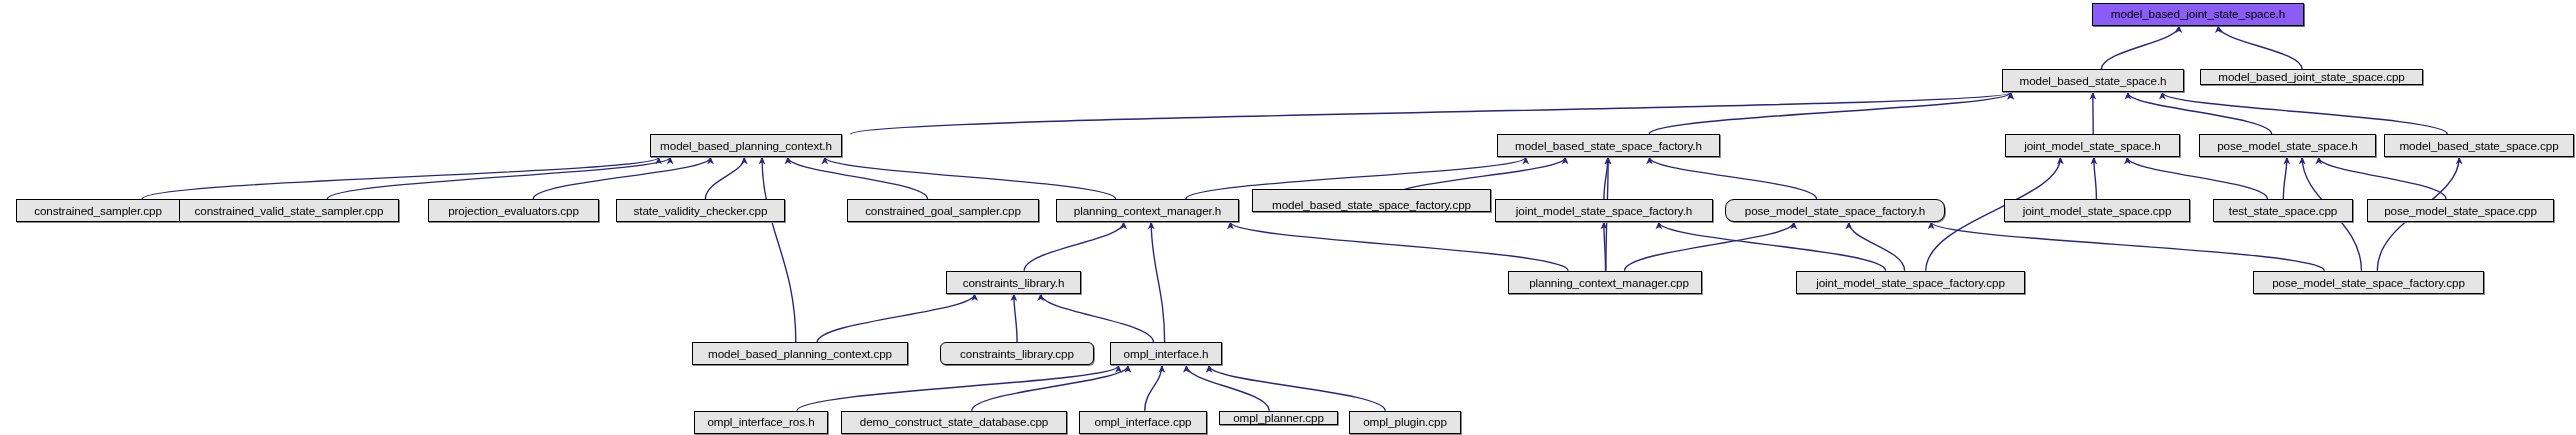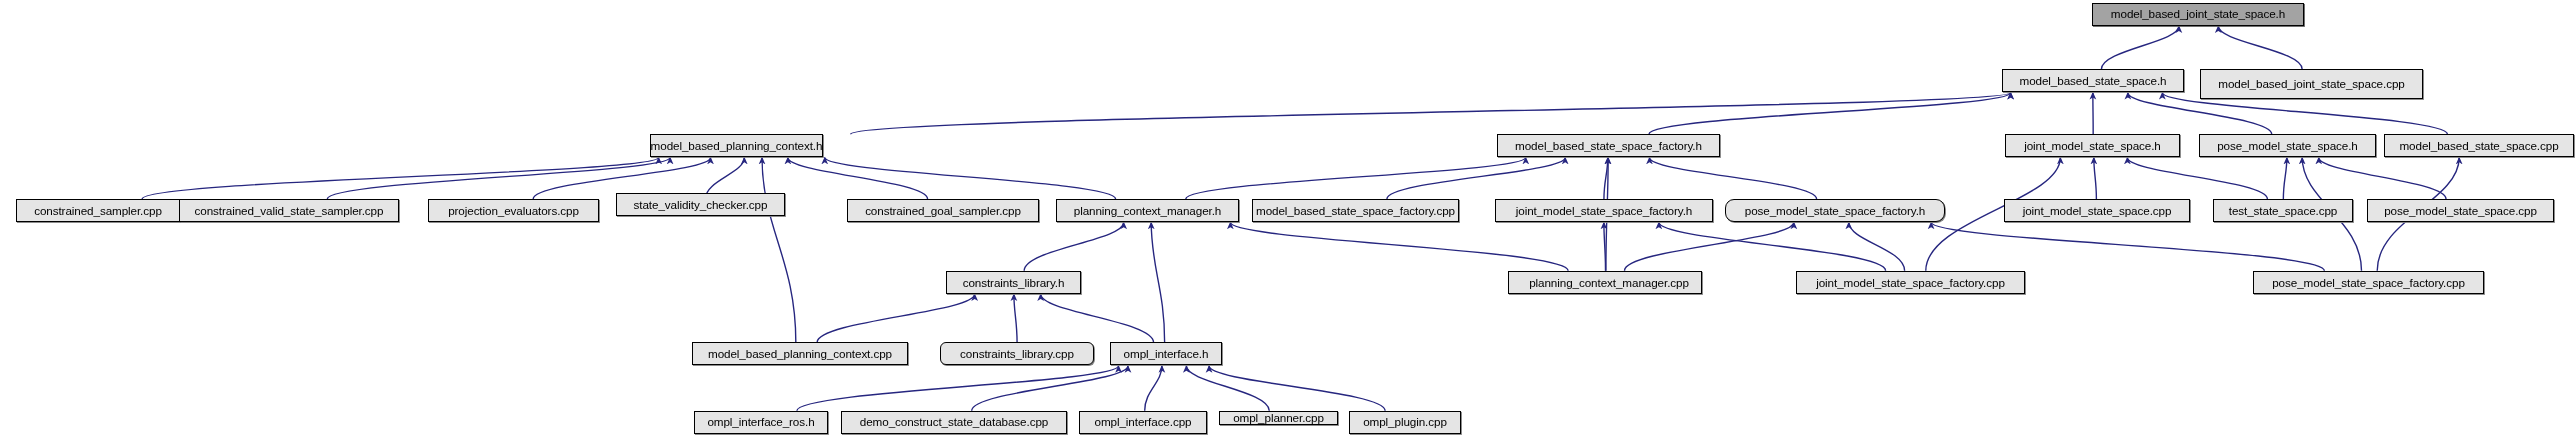--- a/index.html
+++ b/index.html
@@ -41,21 +41,21 @@
     align-items: center;
     justify-content: center;
     white-space: nowrap;
     font-size: 11.7px;
     line-height: 1;
     letter-spacing: -0.1px;
     cursor: pointer;
     box-shadow: 0.9px 0.9px 0 0 #808080;
   }
   .node.root {
-    background: #a3a3a3;
+    background: #8b5cf6;
     border: 0.9px solid #000000;
     box-shadow: 0.9px 0.9px 0 0 #606060;
   }
   .node-label {
     padding: 0 5.2px;
     pointer-events: none;
   }
 </style>
 </head>
 <body>
@@ -112,24 +112,24 @@
         <path d="M1602.368,475 C1602.368,451.6 1398.68,442.76 1398.68,423" fill="none" stroke="#26267f" stroke-width="1.6" marker-end="url(#arrowhead)"></path>
       </g>
   </svg>
   <div id="node-layer">
       <div class="node root" style="left: 2092px; top: 2.6px; width: 212px; height: 23px;">
         <span class="node-label">model_based_joint_state_space.h</span>
       </div>
       <div class="node" style="left: 2002px; top: 69px; width: 182px; height: 23px;">
         <span class="node-label">model_based_state_space.h</span>
       </div>
-      <div class="node" style="left: 2200px; top: 69px; width: 223px; height: 30px;">
+      <div class="node" style="left: 2200px; top: 69px; width: 223px; height: 16px;">
         <span class="node-label">model_based_joint_state_space.cpp</span>
       </div>
-      <div class="node" style="left: 650px; top: 134px; width: 173px; height: 23px;">
+      <div class="node" style="left: 650px; top: 134px; width: 192px; height: 23px;">
         <span class="node-label">model_based_planning_context.h</span>
       </div>
       <div class="node" style="left: 1497px; top: 134px; width: 223px; height: 23px;">
         <span class="node-label">model_based_state_space_factory.h</span>
       </div>
       <div class="node" style="left: 2005px; top: 134px; width: 175px; height: 23px;">
         <span class="node-label">joint_model_state_space.h</span>
       </div>
       <div class="node" style="left: 2199px; top: 134px; width: 177px; height: 23px;">
         <span class="node-label">pose_model_state_space.h</span>
@@ -139,30 +139,30 @@
       </div>
       <div class="node" style="left: 16px; top: 199px; width: 164px; height: 23px;">
         <span class="node-label">constrained_sampler.cpp</span>
       </div>
       <div class="node" style="left: 179px; top: 199px; width: 220px; height: 23px;">
         <span class="node-label">constrained_valid_state_sampler.cpp</span>
       </div>
       <div class="node" style="left: 428px; top: 199px; width: 171px; height: 23px;">
         <span class="node-label">projection_evaluators.cpp</span>
       </div>
-      <div class="node" style="left: 616px; top: 193px; width: 169px; height: 23px;">
+      <div class="node" style="left: 616px; top: 199px; width: 169px; height: 23px;">
         <span class="node-label">state_validity_checker.cpp</span>
       </div>
       <div class="node" style="left: 847px; top: 199px; width: 192px; height: 23px;">
         <span class="node-label">constrained_goal_sampler.cpp</span>
       </div>
       <div class="node" style="left: 1056px; top: 199px; width: 183px; height: 23px;">
         <span class="node-label">planning_context_manager.h</span>
       </div>
-      <div class="node" style="left: 1252px; top: 199px; width: 207px; height: 23px;">
+      <div class="node" style="left: 1252px; top: 189px; width: 239px; height: 23px; align-items: flex-end;">
         <span class="node-label">model_based_state_space_factory.cpp</span>
       </div>
       <div class="node" style="left: 1495px; top: 199px; width: 218px; height: 23px;">
         <span class="node-label">joint_model_state_space_factory.h</span>
       </div>
       <div class="node" style="left: 1725px; top: 199px; width: 220px; height: 23px; border-radius: 9px;">
         <span class="node-label">pose_model_state_space_factory.h</span>
       </div>
       <div class="node" style="left: 2004px; top: 199px; width: 186px; height: 23px;">
         <span class="node-label">joint_model_state_space.cpp</span>

